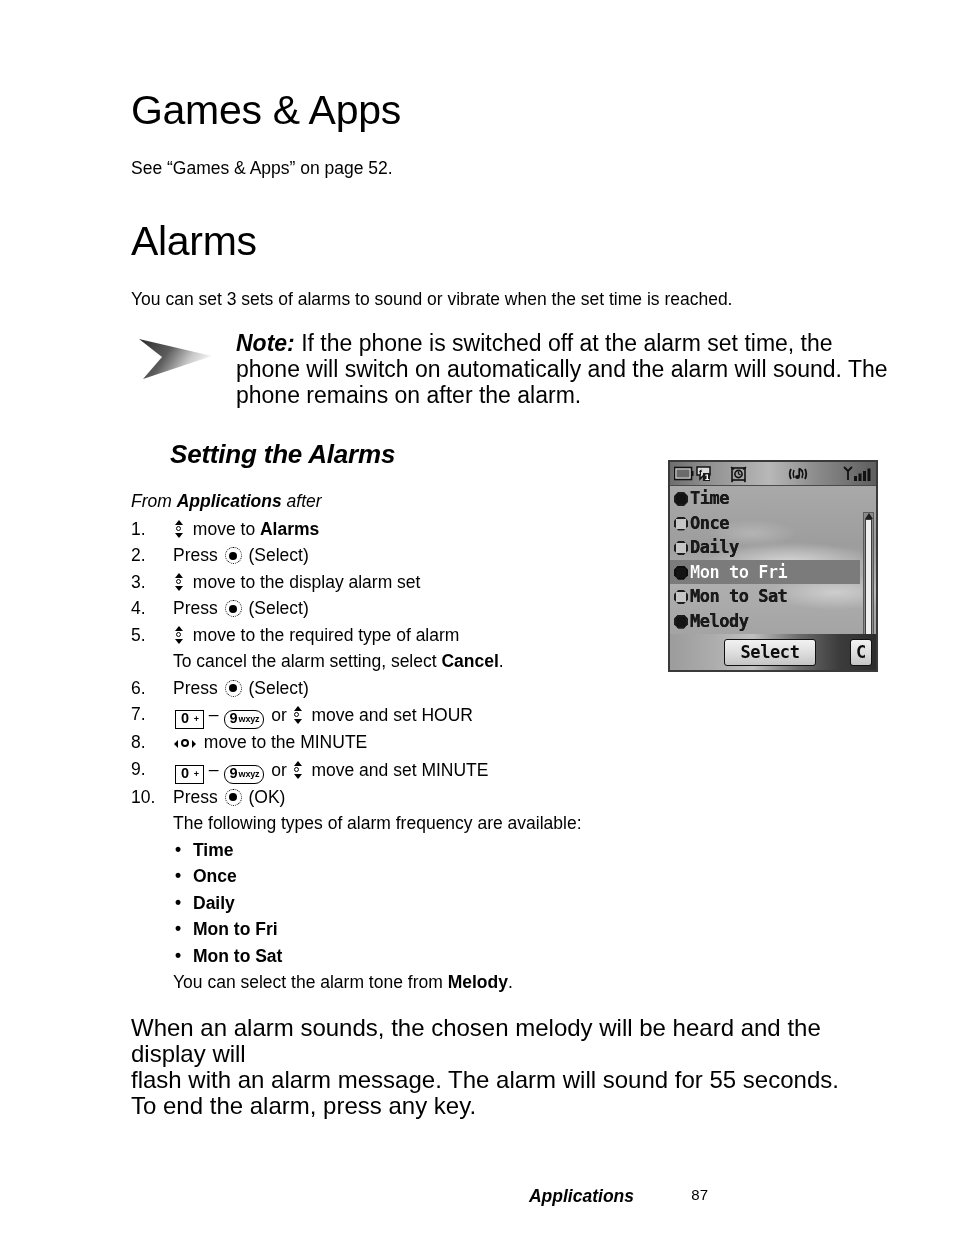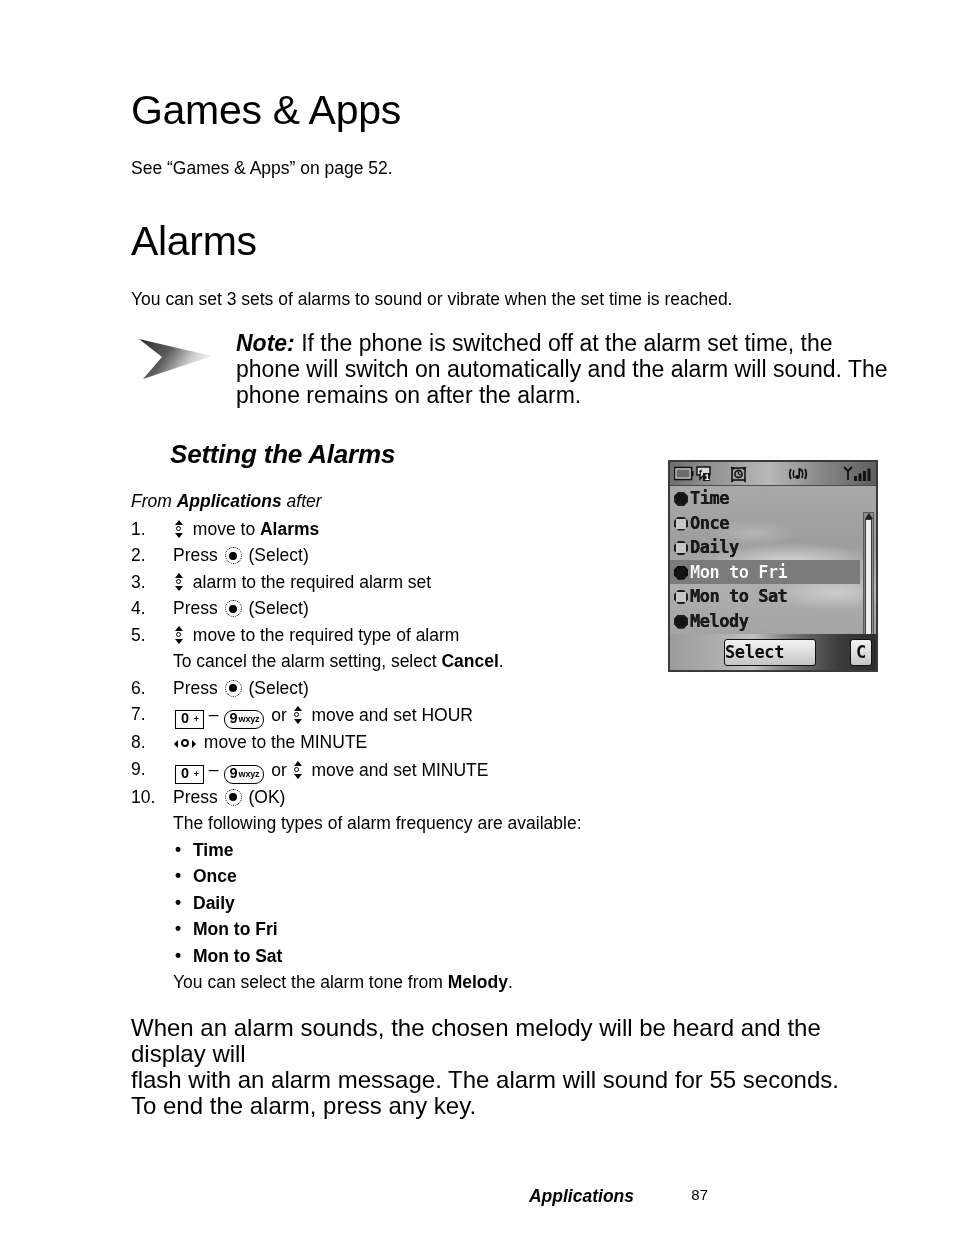--- a/index.html
+++ b/index.html
@@ -362,21 +362,21 @@
   #softkey-select {
     position: absolute;
     left: 54px;
     top: 5px;
     width: 92px;
     height: 27px;
     background: linear-gradient(to bottom,#f2f2f2 0%, #dcdcdc 55%, #c4c4c4 100%);
     border: 1.6px solid #111;
     border-radius: 3px;
     box-sizing: border-box;
-    text-align: left;
+    text-align: center;
     line-height: 24px;
     font-size: 17px;
     font-weight: bold;
     color: #0c0c0c;
     letter-spacing: -0.4px;
   }
   #softkey-clear {
     position: absolute;
     right: 4px;
     top: 5px;
@@ -469,21 +469,21 @@
       <span class="nav-ud"><i></i></span><span> move to </span><b>Alarms</b>
     </div>
 
     <div class="step-line">
       <span class="step-num">2.</span>
       <span>Press </span><span class="sel-key"></span><span> (Select)</span>
     </div>
 
     <div class="step-line">
       <span class="step-num">3.</span>
-      <span class="nav-ud"><i></i></span><span> alarm to the required alarm set</span>
+      <span class="nav-ud"><i></i></span><span> move to the display alarm set</span>
     </div>
 
     <div class="step-line">
       <span class="step-num">4.</span>
       <span>Press </span><span class="sel-key"></span><span> (Select)</span>
     </div>
 
     <div class="step-line">
       <span class="step-num">5.</span>
       <span class="nav-ud"><i></i></span><span> move to the required type of alarm</span>

